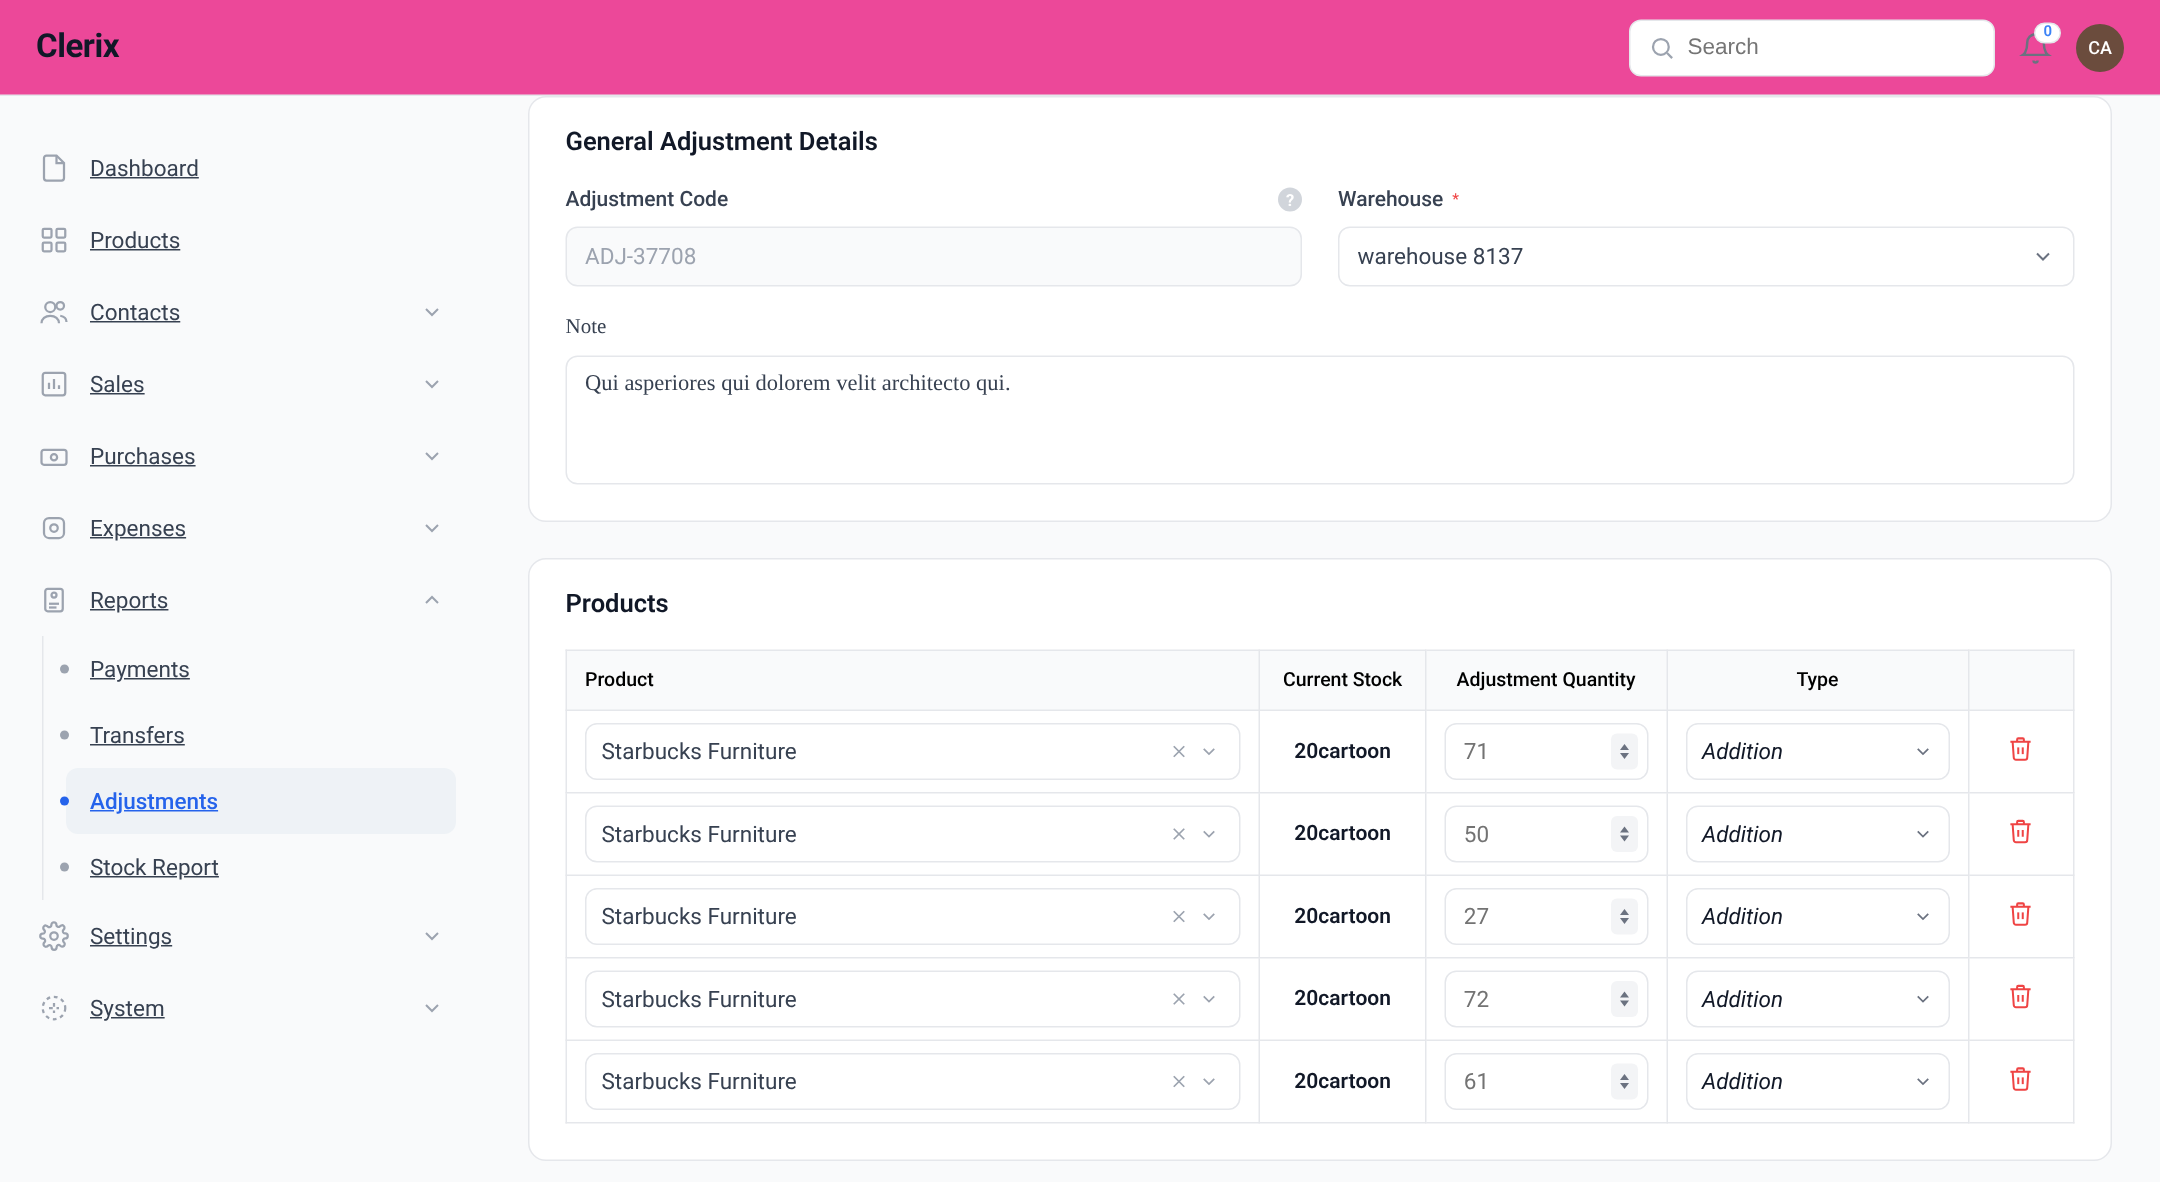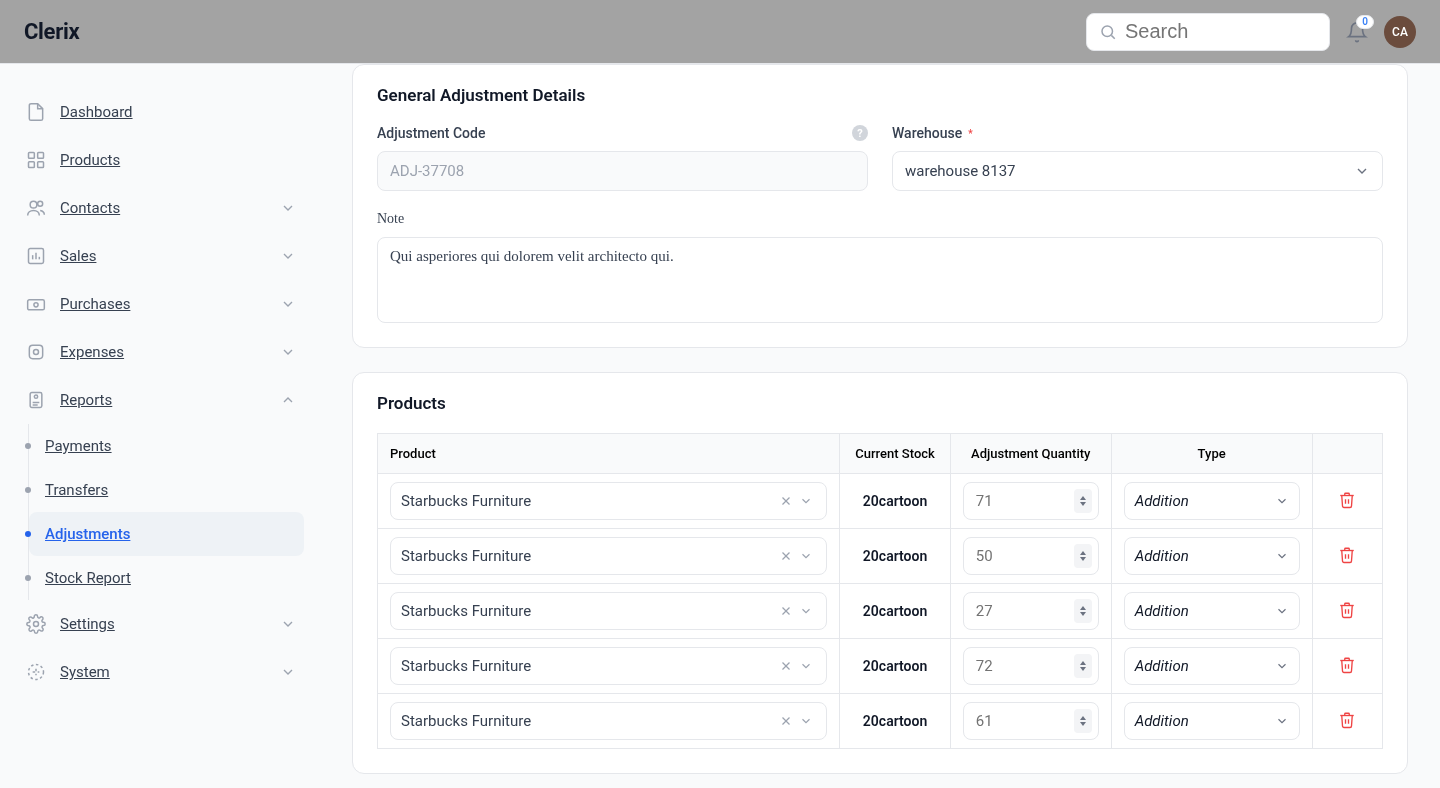--- a/index.html
+++ b/index.html
@@ -11,39 +11,39 @@
 }
 .app { display: flex; flex-direction: column; height: 788px; width: 1440px; overflow: hidden; }
 
 
 .header {
   display: flex;
   align-items: center;
   justify-content: space-between;
   padding: 0 24px;
   height: 64px;
-  background: #a3a3a3;
+  background: #ec4899;
   border-bottom: 1px solid #e5e7eb;
 }
 .brand { font-size: 22px; font-weight: 700; letter-spacing: -0.3px; }
 .header-right { display: flex; align-items: center; gap: 16px; }
 .search-box {
   display: flex;
   align-items: center;
   border: 1px solid #e5e7eb;
   border-radius: 8px;
   padding: 0 12px;
   height: 38px;
   width: 244px;
   background: #fff;
 }
 .search-box input {
   border: none;
   outline: none;
-  font-size: 20px;
+  font-size: 15px;
   width: 100%;
   color: #6b7280;
 }
 .search-box svg { color: #9ca3af; margin-right: 8px; }
 .bell-wrap { position: relative; }
 .bell-badge {
   position: absolute;
   top: -6px; right: -6px;
   background: #fff;
   border: 1px solid #e5e7eb;
@@ -85,21 +85,21 @@
   cursor: pointer;
 }
 .sidebar-item .icon-slot {
   width: 24px; height: 24px;
   display: flex; align-items: center; justify-content: center;
   margin-right: 12px;
   color: #9ca3af;
 }
 .sidebar-item .label { flex: 1; font-size: 15px; color: #374151; text-decoration: underline; }
 .sidebar-item .chev { color: #9ca3af; }
-.sidebar-sub { list-style: none; margin-left: 12px; border-left: 1px solid #e5e7eb; padding-left: 0; }
+.sidebar-sub { list-style: none; margin-left: 12px; border-left: 1px solid #e5e7eb; padding-left: 15px; }
 .sidebar-sub .sidebar-item { height: 44px; padding-left: 16px; position: relative; }
 .sidebar-sub .sidebar-item::before {
   content: '';
   position: absolute;
   left: -4px;
   top: 50%;
   transform: translateY(-50%);
   width: 6px; height: 6px;
   border-radius: 50%;
   background: #9ca3af;

